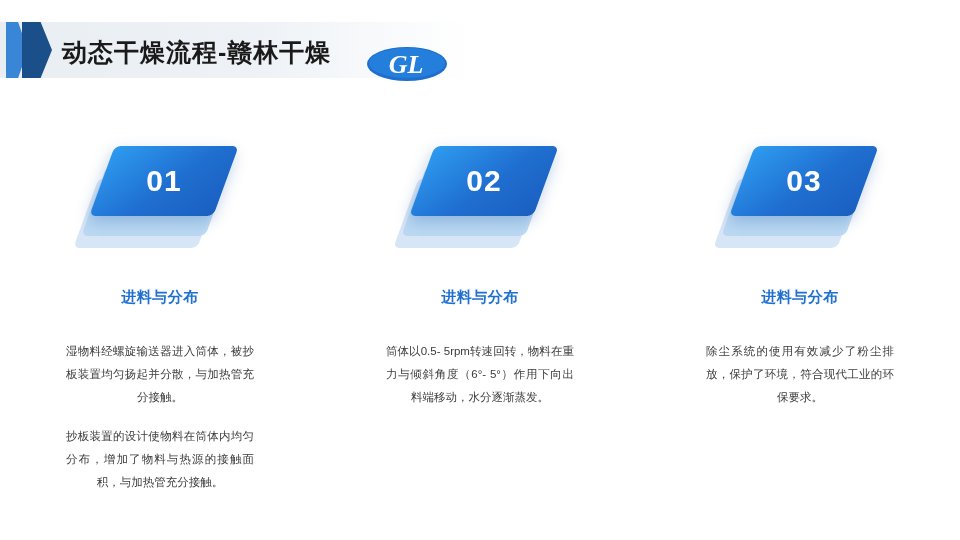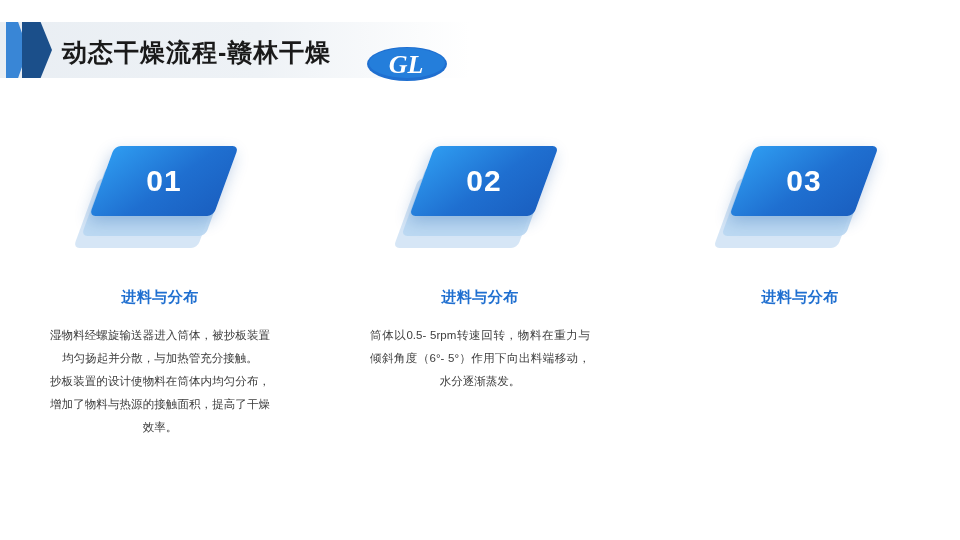--- a/index.html
+++ b/index.html
@@ -96,21 +96,21 @@
     text-align:center;
     font-size:15px;font-weight:bold;color:#1f6fd0;
     letter-spacing:.5px;
   }
   .step-body{
     position:absolute;left:50px;top:204px;width:220px;
     font-size:11.5px;line-height:23px;color:#3c3c3c;
     text-align:justify;
     text-align-last:center;
   }
-  .step-body p{margin:0;}
+  .step-body p{margin:16px;}
 </style>
 </head>
 <body>
 
 <div class="header">
   <div class="header-band"></div>
   <div class="header-chev2"></div>
   <div class="header-chev"></div>
   <div class="header-title">动态干燥流程-赣林干燥</div>
   <svg class="logo" viewBox="0 0 82 36">
@@ -126,21 +126,21 @@
     <div class="badge-wrap">
       <div class="slab slab-back2"></div>
       <div class="slab slab-back1"></div>
       <div class="slab slab-front">
         <div class="num">01</div>
       </div>
     </div>
     <div class="step-title">进料与分布</div>
     <div class="step-body">
       <p>湿物料经螺旋输送器进入筒体，被抄板装置均匀扬起并分散，与加热管充分接触。</p>
-      <p>抄板装置的设计使物料在筒体内均匀分布，增加了物料与热源的接触面积，提高了干燥效率。</p>
+      <p>抄板装置的设计使物料在筒体内均匀分布，增加了物料与热源的接触面积，与加热管充分接触。</p>
     </div>
   </div>
 
   <div class="col col1">
     <div class="badge-wrap">
       <div class="slab slab-back2"></div>
       <div class="slab slab-back1"></div>
       <div class="slab slab-front">
         <div class="num">02</div>
       </div>
@@ -154,16 +154,17 @@
   <div class="col col2">
     <div class="badge-wrap">
       <div class="slab slab-back2"></div>
       <div class="slab slab-back1"></div>
       <div class="slab slab-front">
         <div class="num">03</div>
       </div>
     </div>
     <div class="step-title">进料与分布</div>
     <div class="step-body">
+      <p>除尘系统的使用有效减少了粉尘排放，保护了环境，符合现代工业的环保要求。</p>
     </div>
   </div>
 
 </div>
 
 </body></html>

